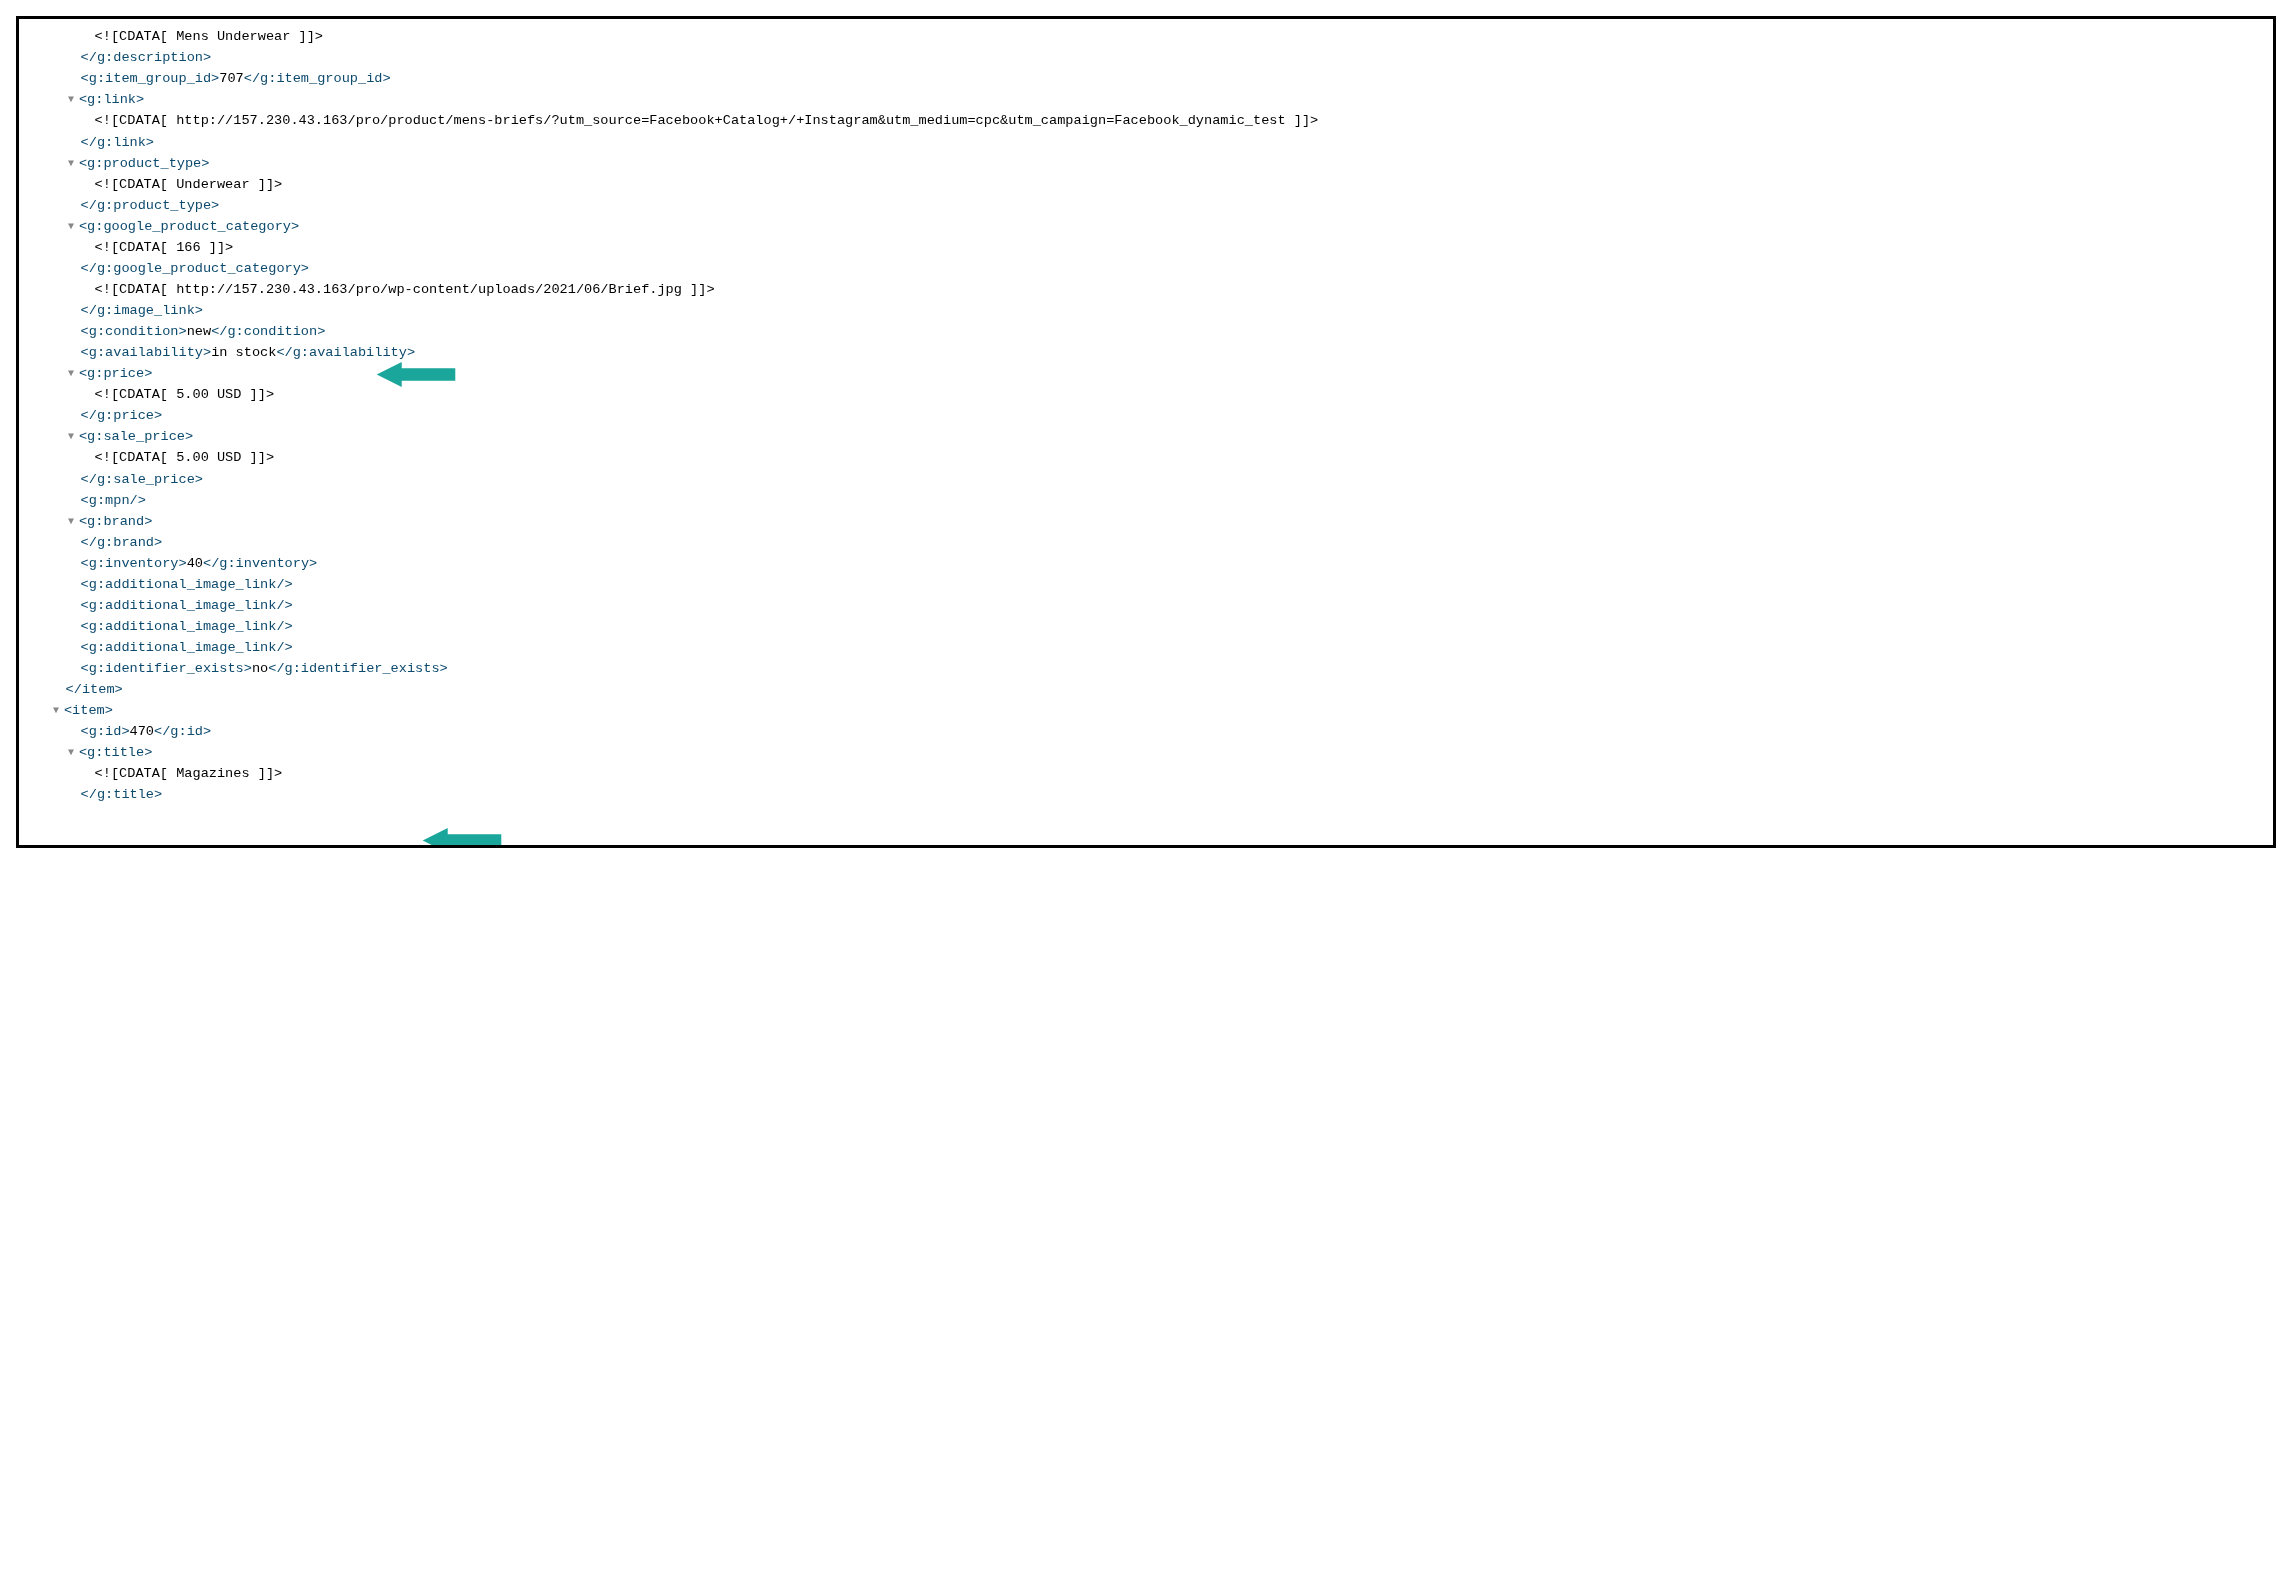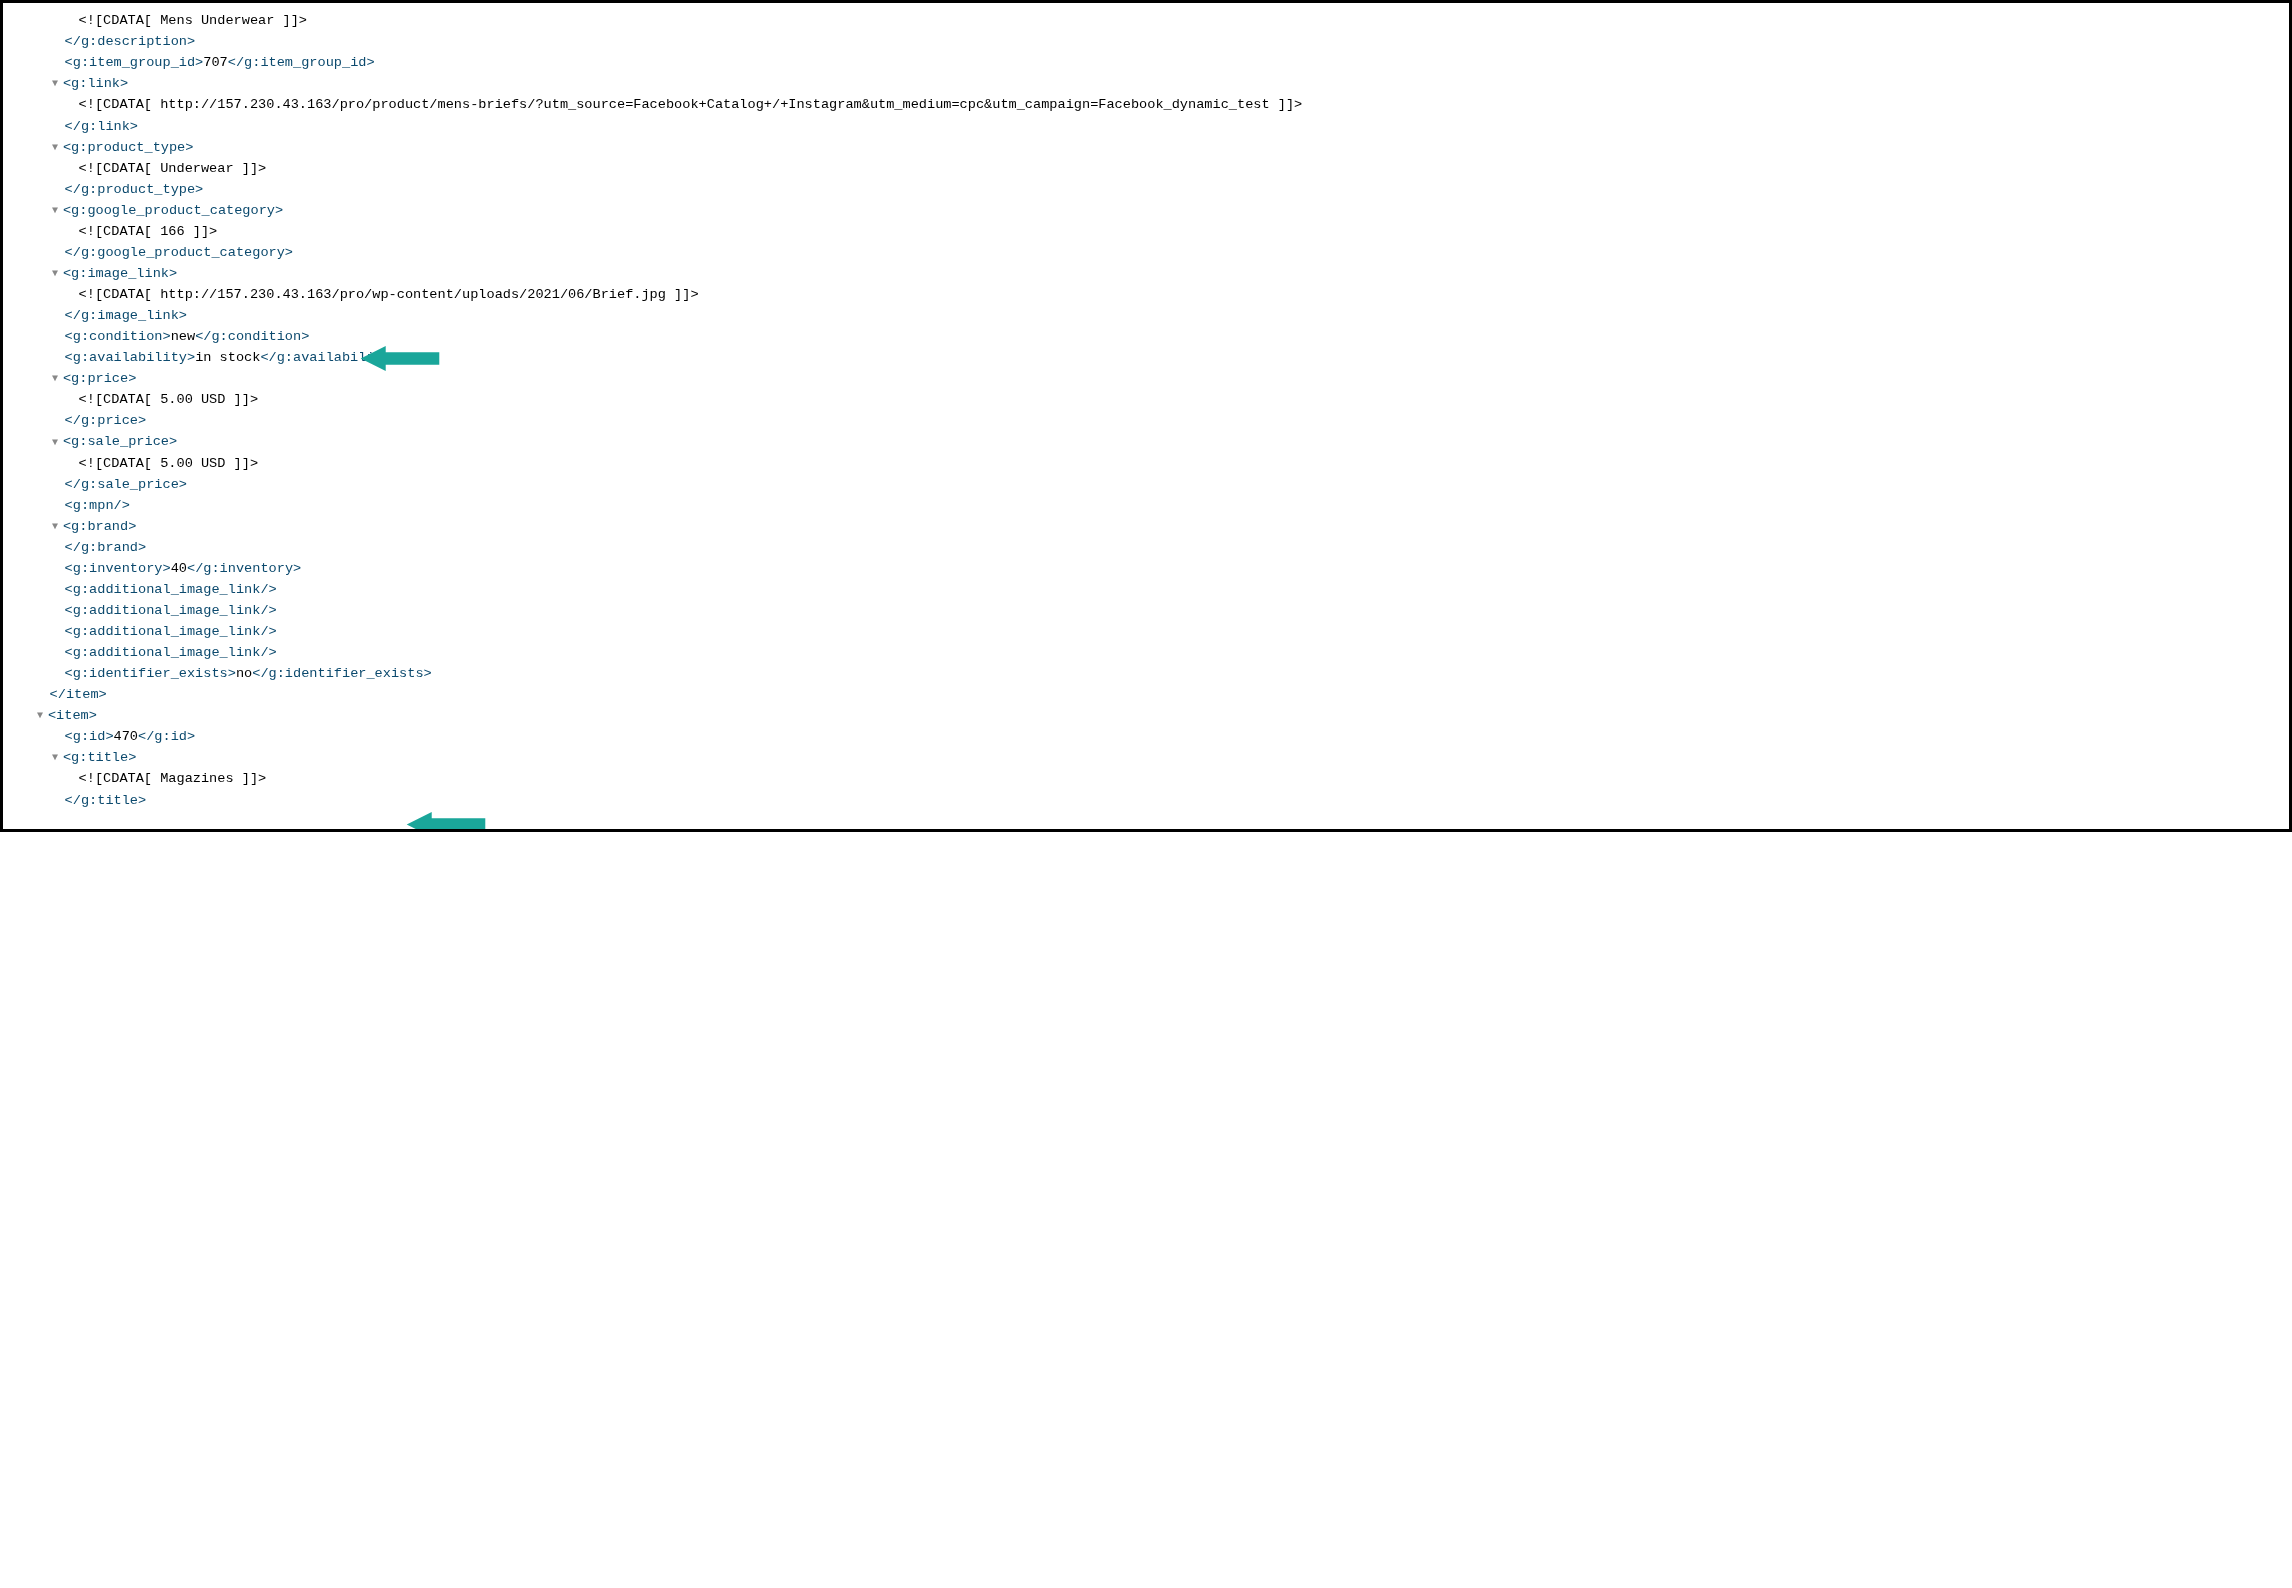--- a/index.html
+++ b/index.html
@@ -1,18 +1,18 @@
 <!DOCTYPE html>
 <html style="font-size:14.5px"><head>
 <meta charset="utf-8">
 <style>
   html,body{margin:0;padding:0;background:#fff;}
   .frame{
     border:3.6px solid #000;
-    margin:0;
+    margin:16px;
     padding:7.2px 3.6px 3.6px 3.6px;
     font-family:"Courier New",Courier,monospace;
     font-size:13.6px;
     line-height:1.55;
     white-space:nowrap;
     overflow:hidden;
     position:relative;
     height:832px;
     box-sizing:border-box;
   }
@@ -40,21 +40,20 @@
 <span class="line i2"><span class="tag">&lt;g:item_group_id&gt;</span><span class="txt">707</span><span class="tag">&lt;/g:item_group_id&gt;</span></span>
 <span class="line i2"><span class="tri">▼</span><span class="tag">&lt;g:link&gt;</span></span>
 <span class="line i3"><span class="txt">&lt;![CDATA[ http://157.230.43.163/pro/product/mens-briefs/?utm_source=Facebook+Catalog+/+Instagram&amp;utm_medium=cpc&amp;utm_campaign=Facebook_dynamic_test ]]&gt;</span></span>
 <span class="line i2"><span class="tag">&lt;/g:link&gt;</span></span>
 <span class="line i2"><span class="tri">▼</span><span class="tag">&lt;g:product_type&gt;</span></span>
 <span class="line i3"><span class="txt">&lt;![CDATA[ Underwear ]]&gt;</span></span>
 <span class="line i2"><span class="tag">&lt;/g:product_type&gt;</span></span>
 <span class="line i2"><span class="tri">▼</span><span class="tag">&lt;g:google_product_category&gt;</span></span>
 <span class="line i3"><span class="txt">&lt;![CDATA[ 166 ]]&gt;</span></span>
 <span class="line i2"><span class="tag">&lt;/g:google_product_category&gt;</span></span>
-<span class="line i2"><span class="tri">▼</span><span class="tag">&lt;g:image_link&gt;</span></span>
 <span class="line i3"><span class="txt">&lt;![CDATA[ http://157.230.43.163/pro/wp-content/uploads/2021/06/Brief.jpg ]]&gt;</span></span>
 <span class="line i2"><span class="tag">&lt;/g:image_link&gt;</span></span>
 <span class="line i2"><span class="tag">&lt;g:condition&gt;</span><span class="txt">new</span><span class="tag">&lt;/g:condition&gt;</span></span>
 <span class="line i2"><span class="tag">&lt;g:availability&gt;</span><span class="txt">in stock</span><span class="tag">&lt;/g:availability&gt;</span></span>
 <span class="line i2"><span class="tri">▼</span><span class="tag">&lt;g:price&gt;</span></span>
 <span class="line i3"><span class="txt">&lt;![CDATA[ 5.00 USD ]]&gt;</span></span>
 <span class="line i2"><span class="tag">&lt;/g:price&gt;</span></span>
 <span class="line i2"><span class="tri">▼</span><span class="tag">&lt;g:sale_price&gt;</span></span>
 <span class="line i3"><span class="txt">&lt;![CDATA[ 5.00 USD ]]&gt;</span></span>
 <span class="line i2"><span class="tag">&lt;/g:sale_price&gt;</span></span>

